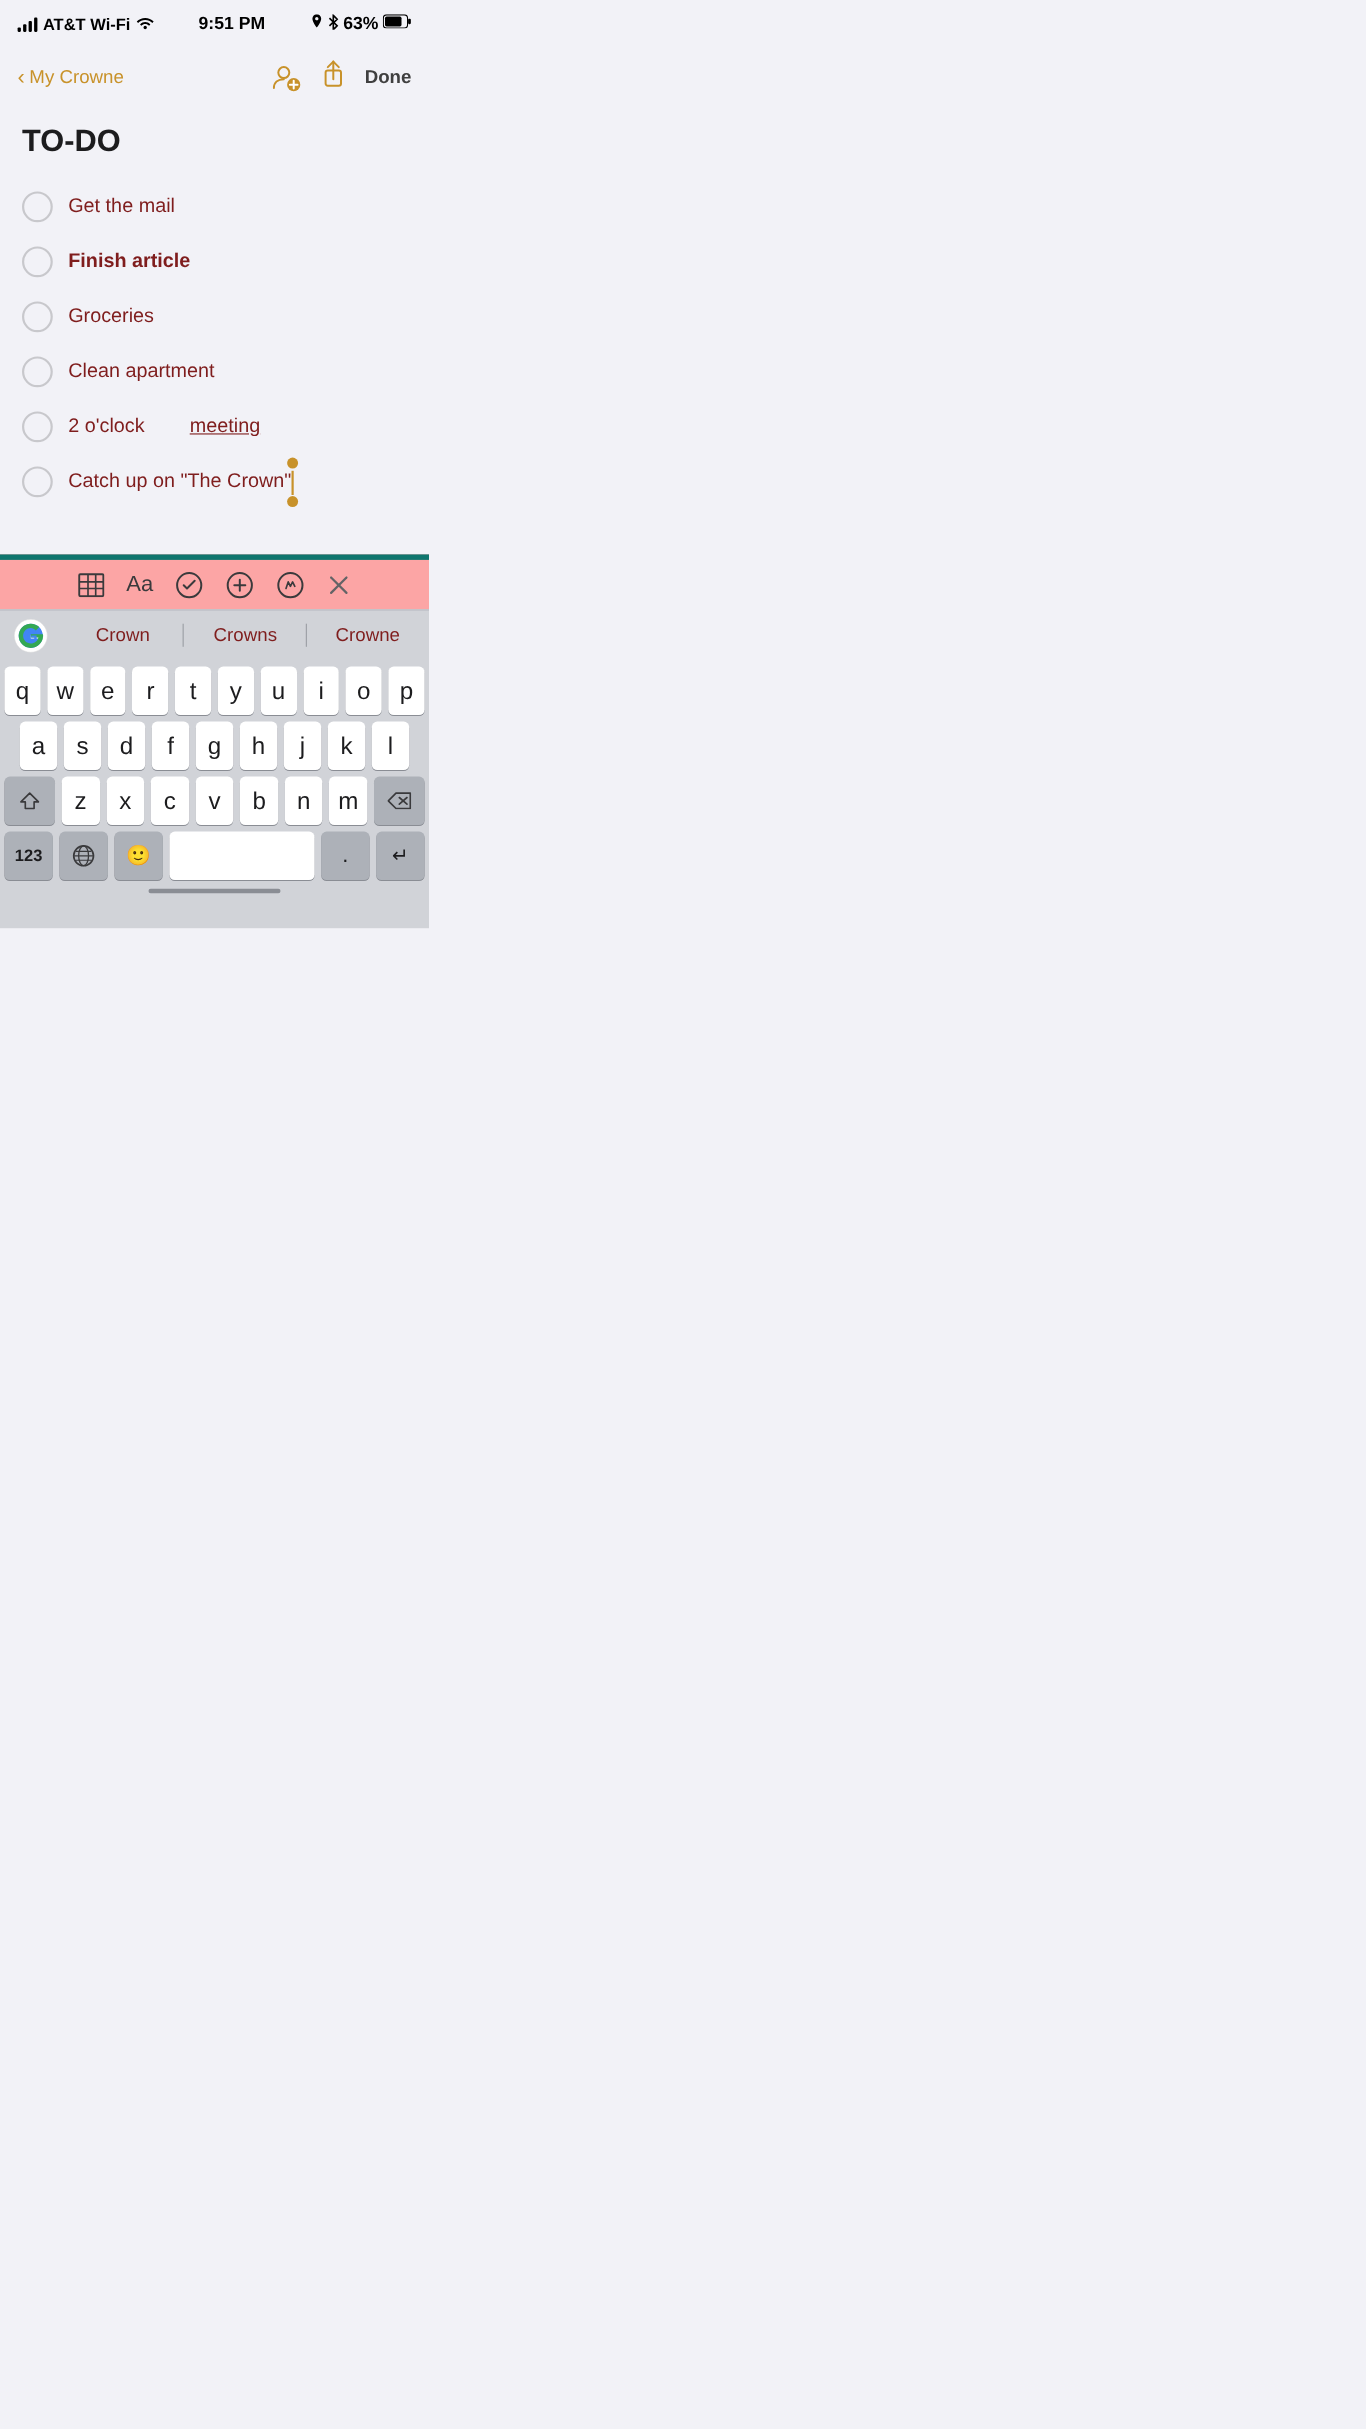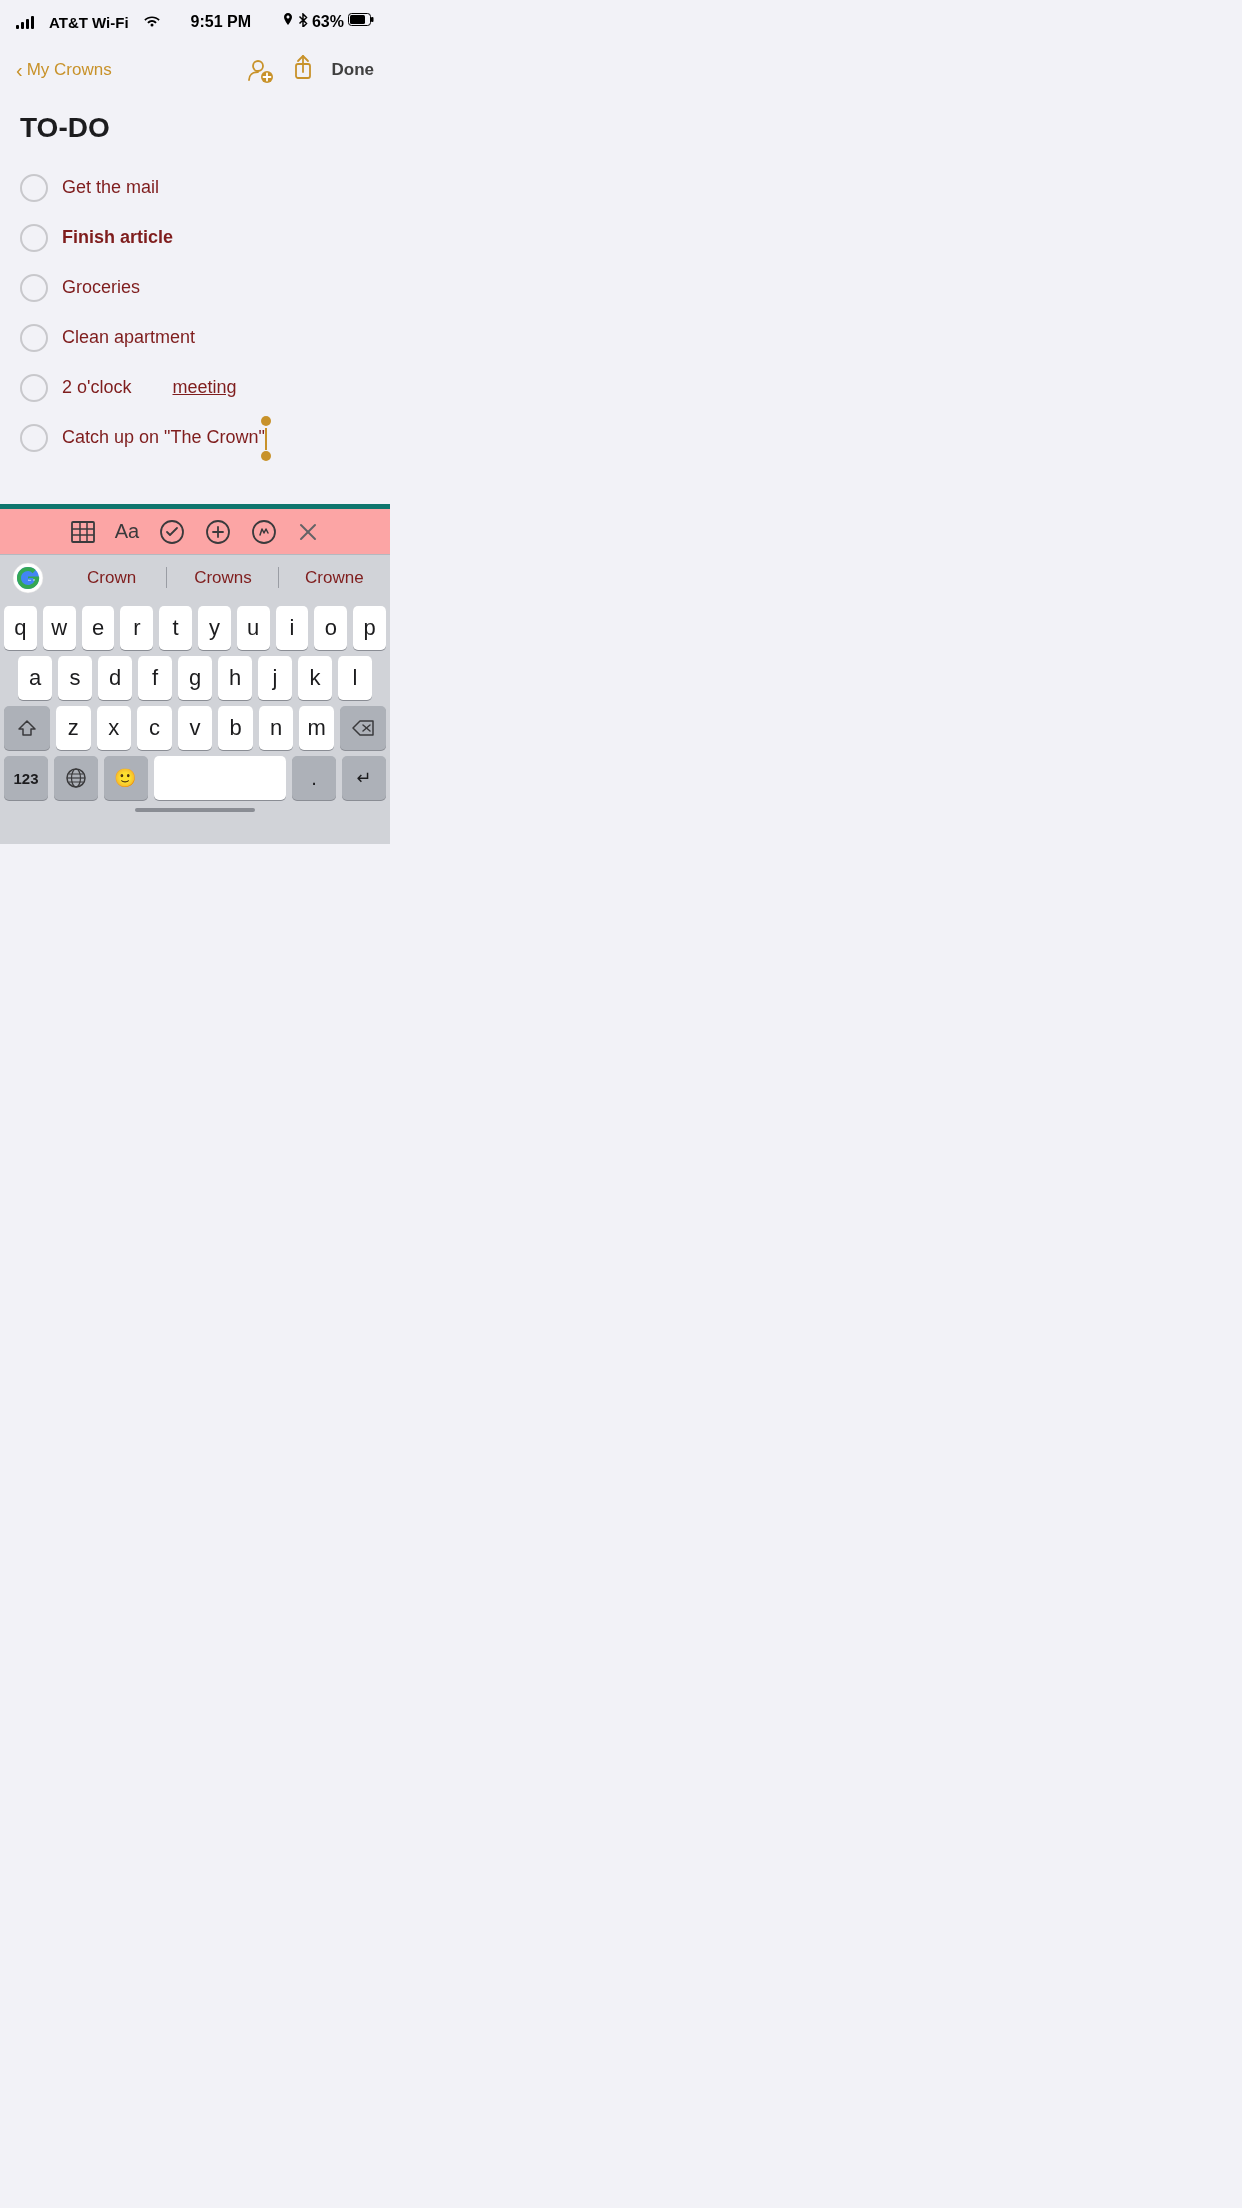--- a/index.html
+++ b/index.html
@@ -19,21 +19,21 @@
       width: 100%;
       height: 44px;
       background: #f2f2f7;
       display: flex;
       align-items: center;
       justify-content: space-between;
       padding: 0 16px;
       font-size: 15px;
       font-weight: 600;
     }
-    .status-left { display: flex; align-items: center; gap: 15px; text-align: center; }
+    .status-left { display: flex; align-items: center; gap: 5px; text-align: center; }
     .status-center { font-size: 16px; font-weight: 600; }
     .status-right { display: flex; gap: 4px; font-size: 16px; }
 
     
     .signal-bars { display: flex; align-items: flex-end; gap: 2px; }
     .signal-bars span {
       background: #000;
       width: 3px;
       border-radius: 1px;
     }
@@ -358,21 +358,21 @@
       <rect x="0.5" y="0.5" width="22" height="12" rx="3" ry="3" fill="none" stroke="#000" stroke-width="1"></rect>
       <rect x="23" y="4" width="2.5" height="5" rx="1" fill="#000"></rect>
       <rect x="2" y="2" width="15" height="9" rx="1.5" fill="#000"></rect>
     </svg>
   </div>
 </div>
 
 <div class="nav-bar">
   <div class="nav-back">
     <span class="chevron">‹</span>
-    <span>My Crowns</span>
+    <span>My Crowne</span>
   </div>
   <div class="nav-right">
 
     <div class="add-person-icon">
       <svg viewBox="0 0 28 28" fill="none">
         <circle cx="12" cy="10" r="5" stroke="#c8922a" stroke-width="1.8"></circle>
         <path d="M3 24c0-5 3.6-8 9-8" stroke="#c8922a" stroke-width="1.8" stroke-linecap="round"></path>
         <circle cx="21" cy="21" r="6" fill="#c8922a"></circle>
         <line x1="21" y1="17.5" x2="21" y2="24.5" stroke="white" stroke-width="1.8" stroke-linecap="round"></line>
         <line x1="17.5" y1="21" x2="24.5" y2="21" stroke="white" stroke-width="1.8" stroke-linecap="round"></line>

